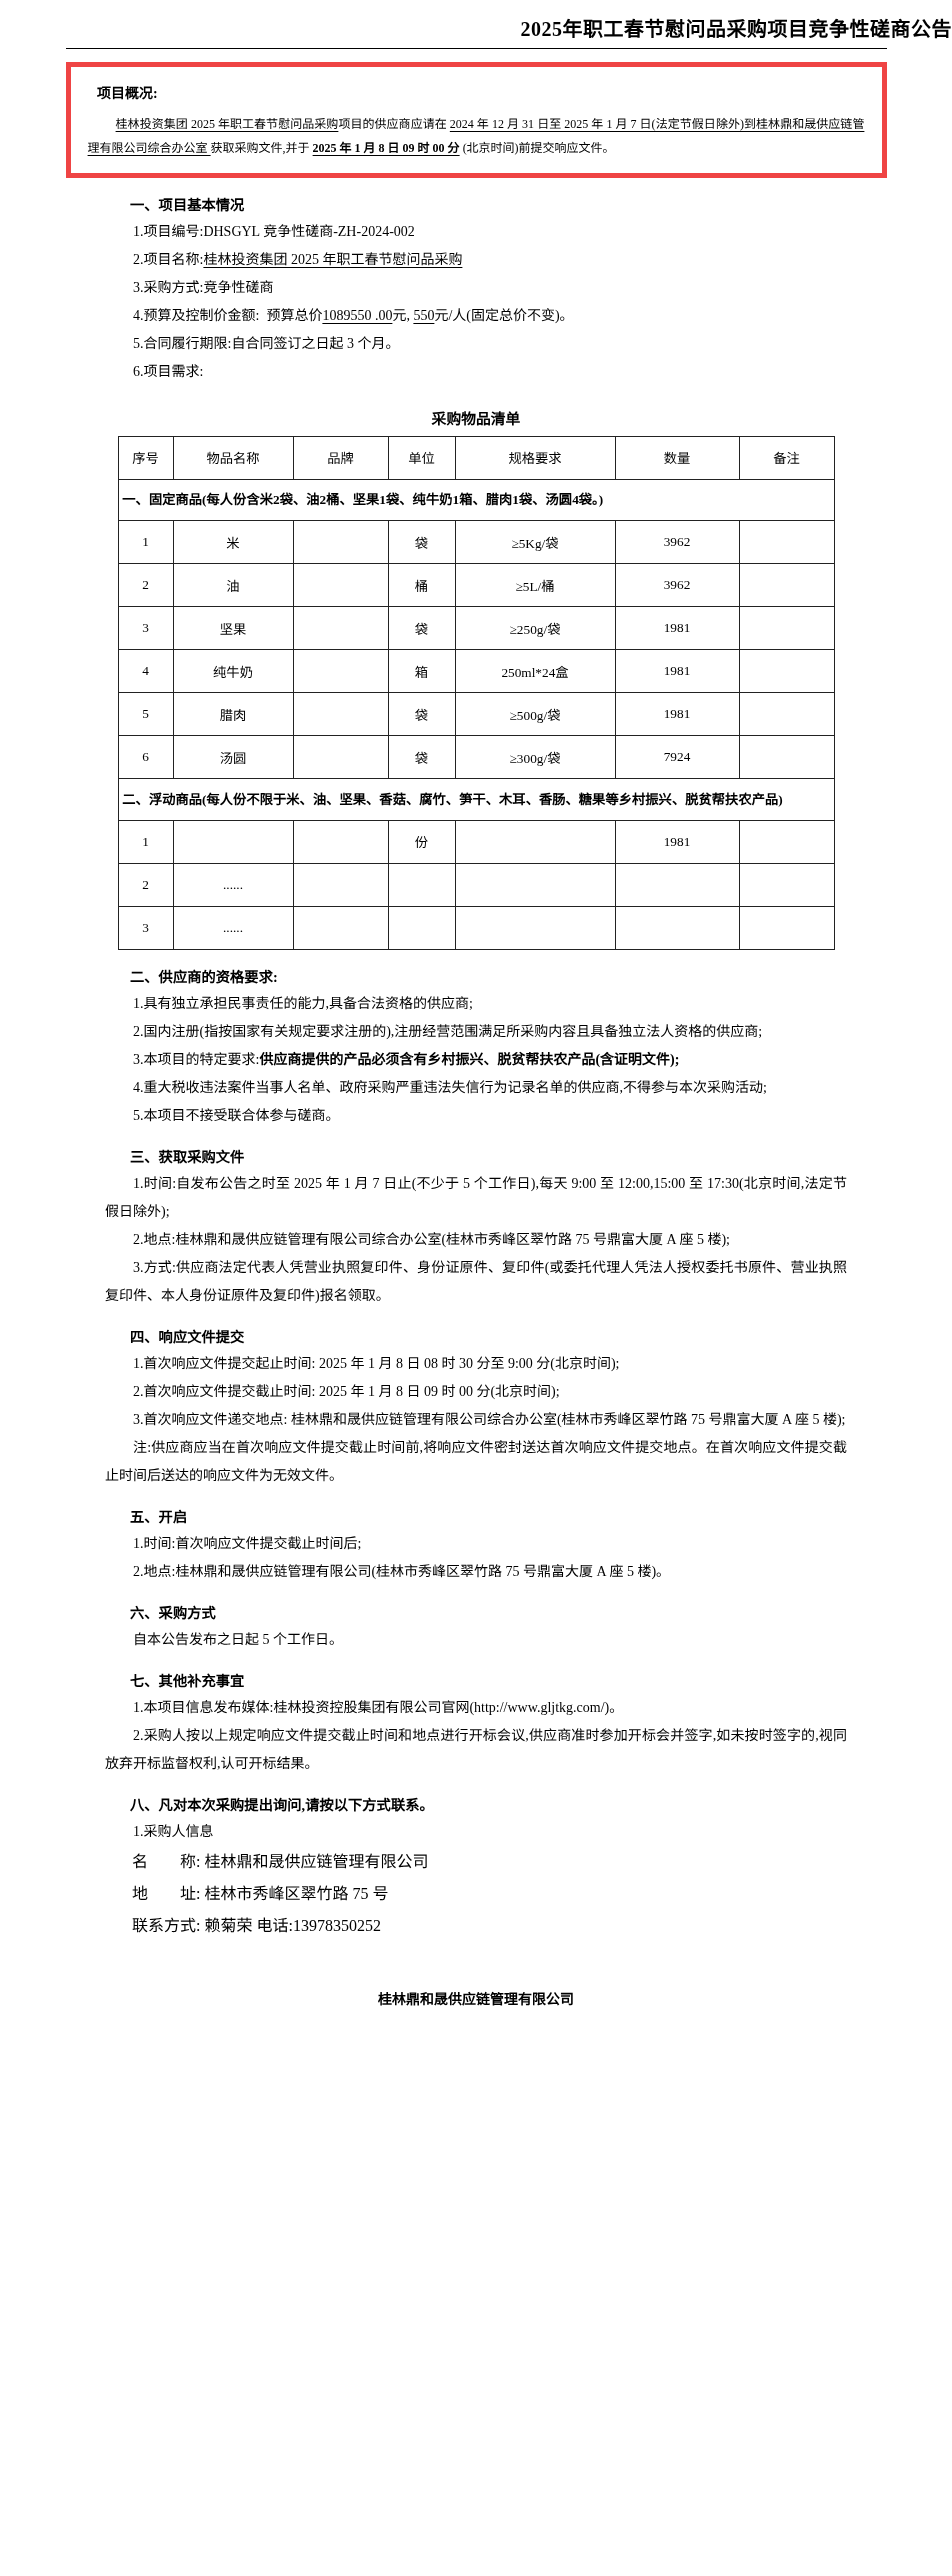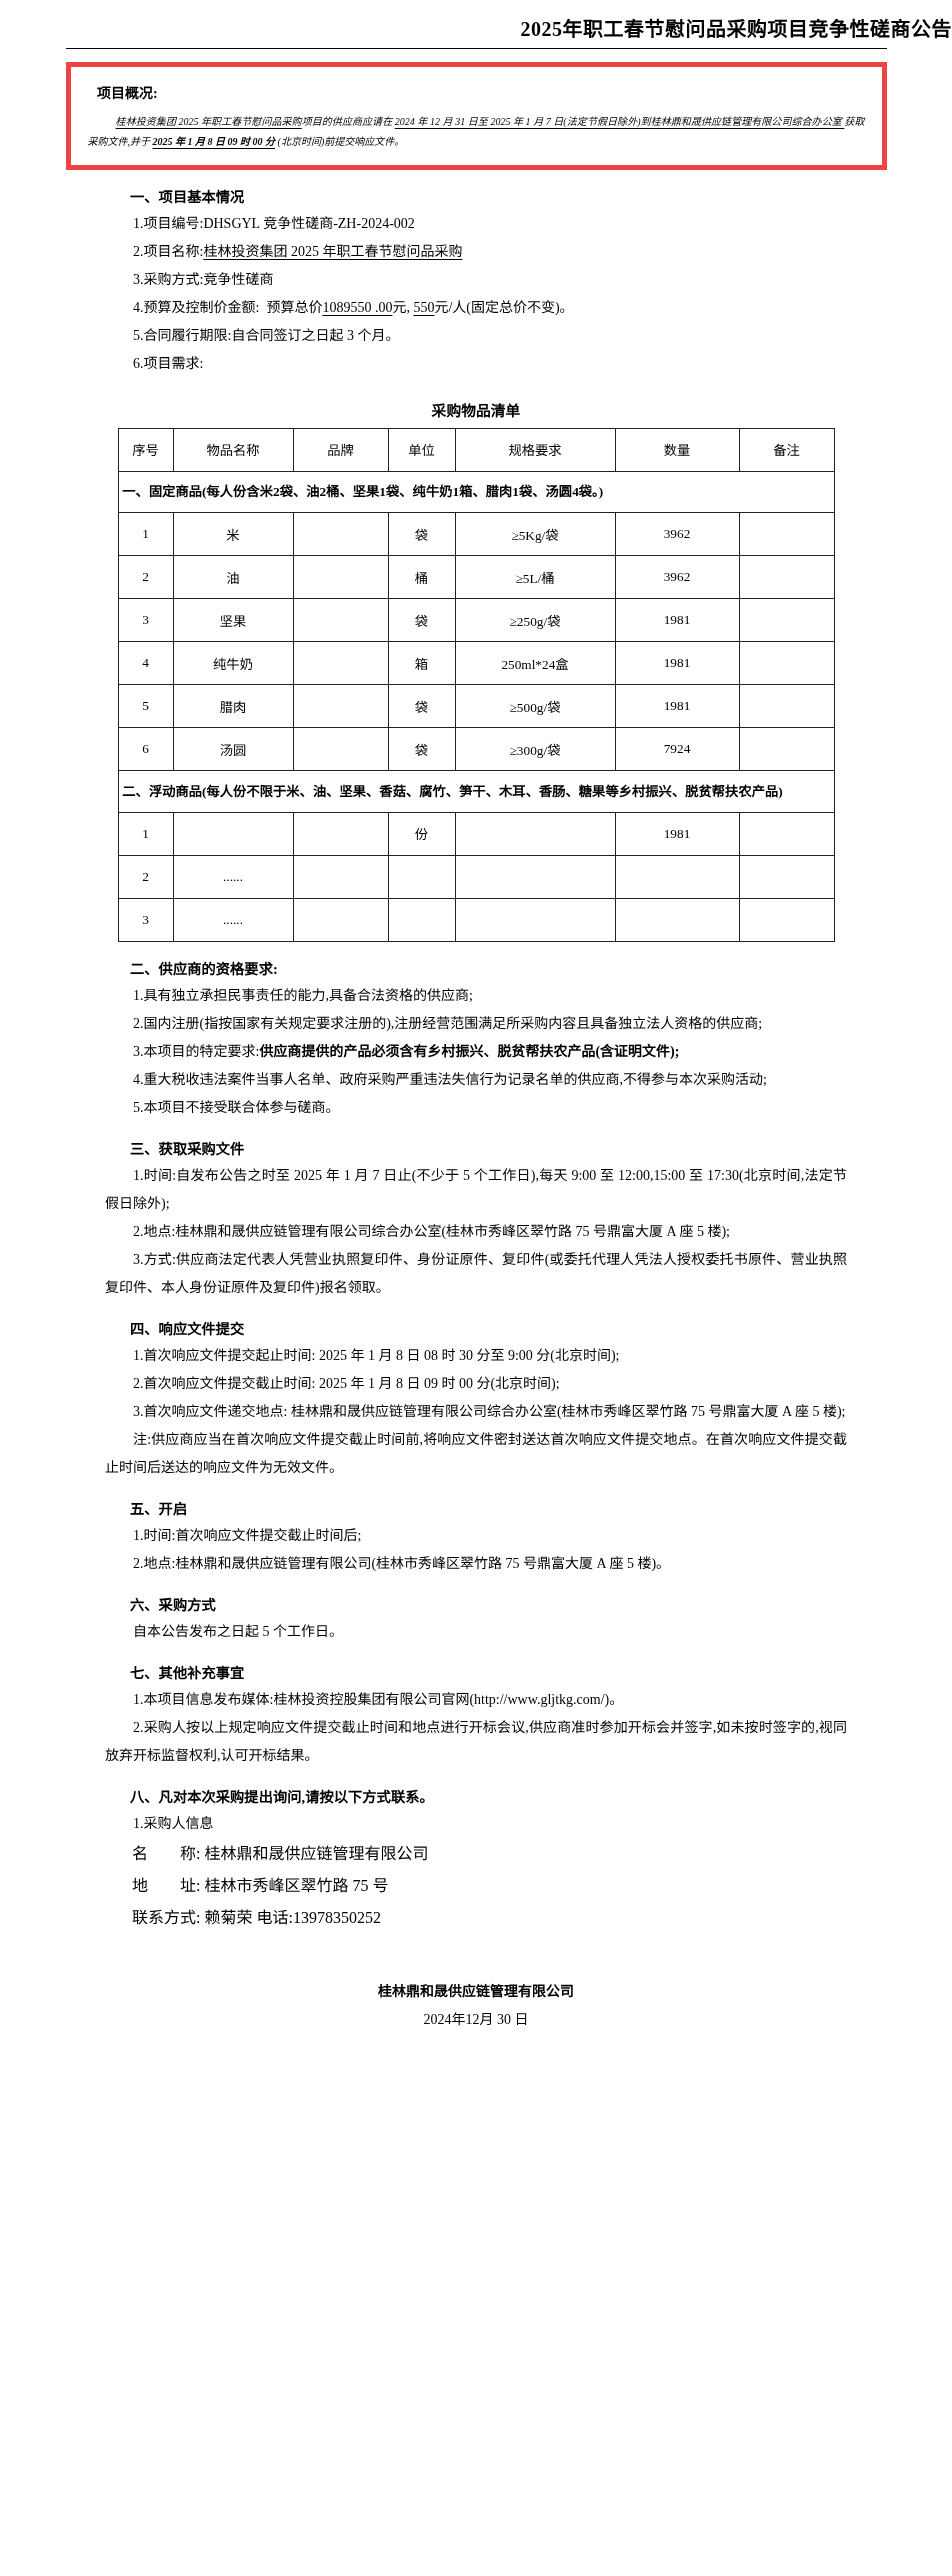--- a/index.html
+++ b/index.html
@@ -41,26 +41,25 @@
     border: 5px solid #ef4444;
     box-sizing: border-box;
     padding: 11.4px 15.2px 13.3px 15.2px;
   }
   .overview-label {
     font-size: 14px;
     font-weight: bold;
     margin: 3.8px 0 9.5px 11.4px;
   }
   .overview-body {
-    font-size: 10px;
+    font-size: 12px;
     line-height: 2.0;
     text-align: justify;
     margin: 0 1.9px 0 1.9px;
     text-indent: 28px;
-    font-style: italic;
   }
   .u { text-decoration: underline; text-underline-offset: 2.9px; }
   .b { font-weight: bold; }
   .ub { font-weight: bold; text-decoration: underline; text-underline-offset: 2.9px; }
 
   
   .sec-h {
     font-size: 14.3px;
     font-weight: bold;
     margin: 15.2px 0 3.8px 0;
@@ -330,19 +329,18 @@
     <span class="lbl">地　　址:</span>
     <span>桂林市秀峰区翠竹路 75 号</span>
   </p>
   <p class="contact-line">
     <span class="lbl">联系方式:</span>
     <span>赖菊荣  电话:13978350252</span>
   </p>
 
   <div class="footer">
     <div class="fline">桂林鼎和晟供应链管理有限公司</div>
-    <div>2024年12月 30 日</div>
   </div>
 
   <div class="spacer-bottom"></div>
 
 </div>
 
 
 </body></html>

